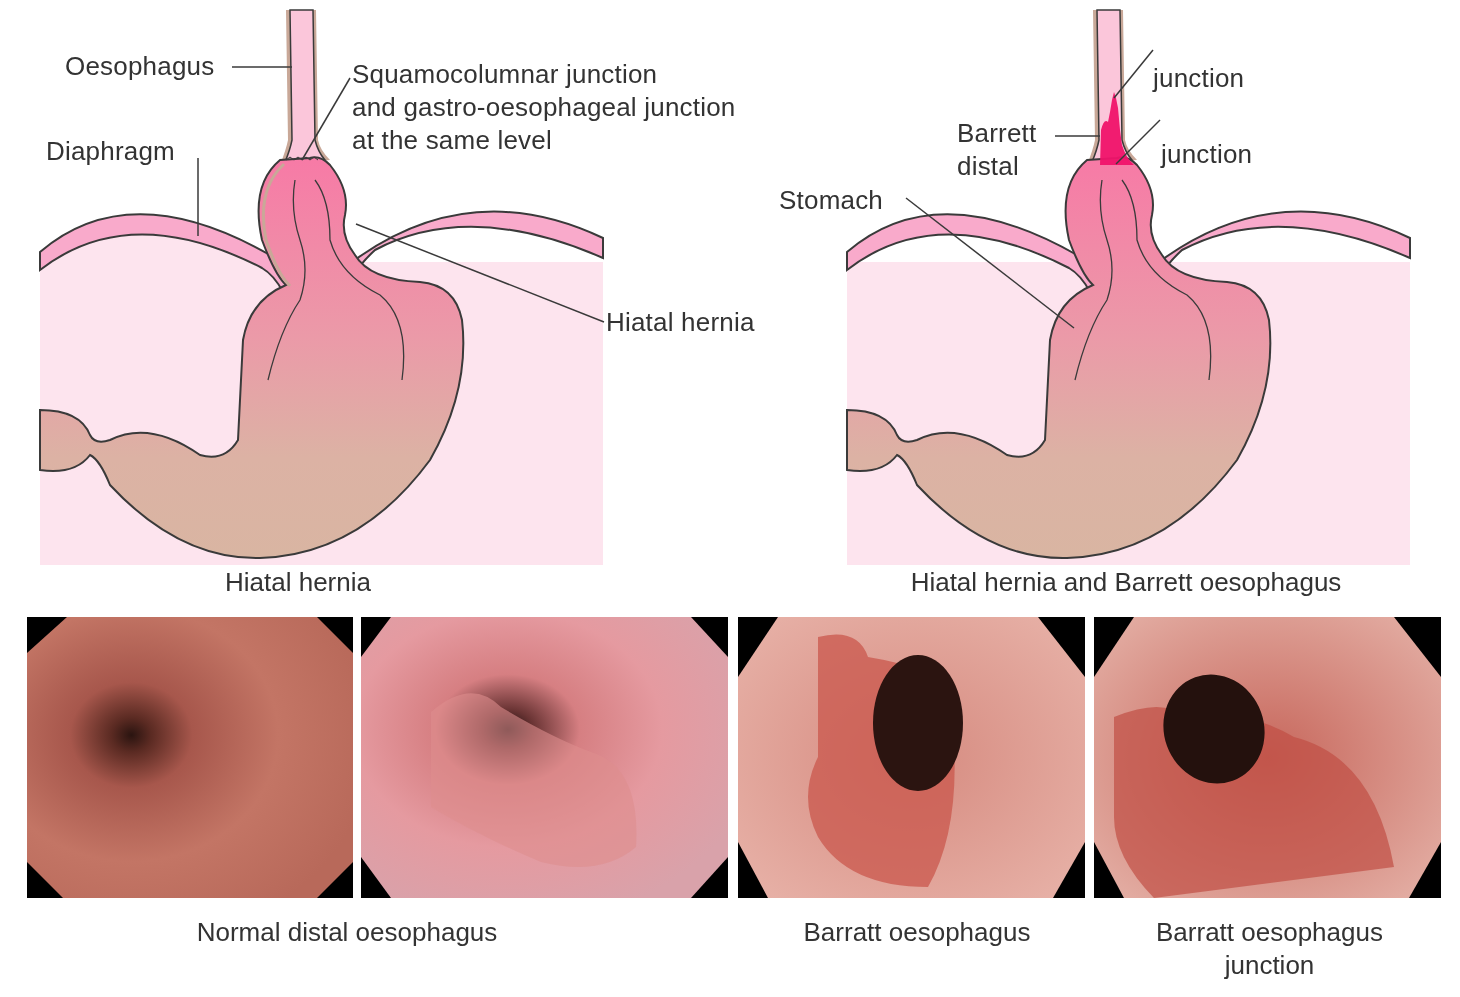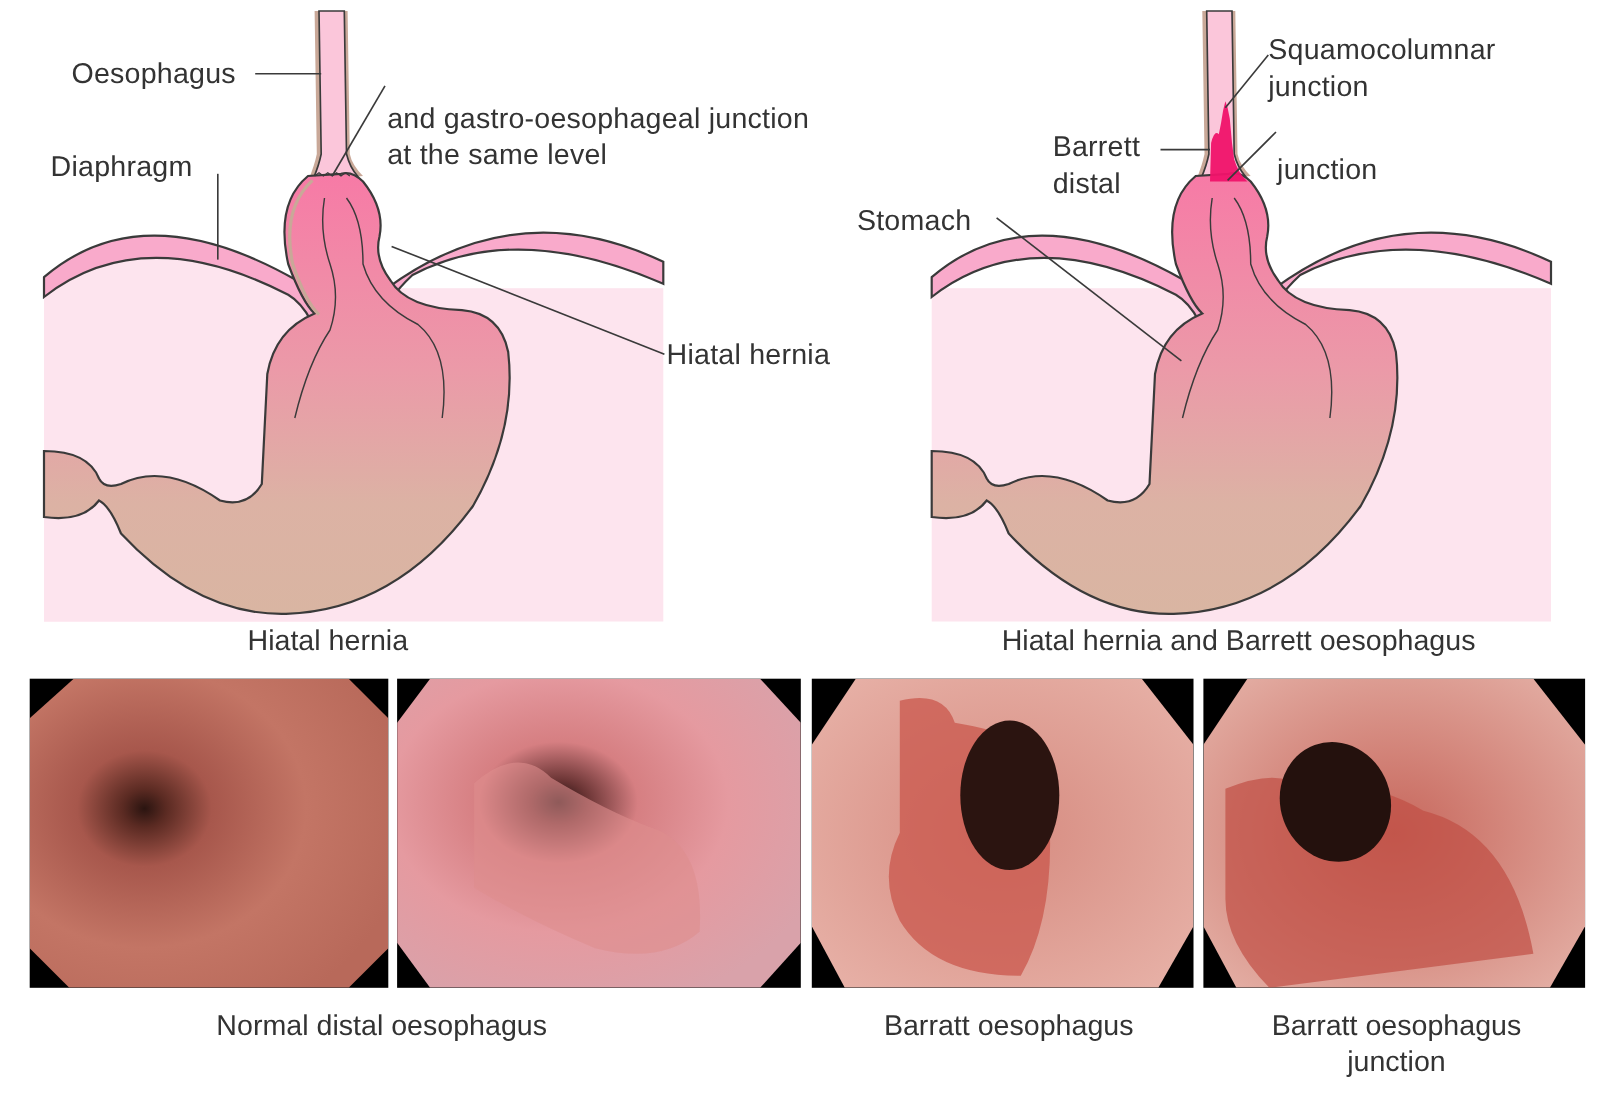--- a/index.html
+++ b/index.html
@@ -44,20 +44,21 @@
     <path d="M402,380 Q410,320 380,295 Q340,275 330,240 Q330,200 315,180" fill="none" stroke="#3a3a3a" stroke-width="1.3"></path>
 
     <line x1="232" y1="67" x2="292" y2="67" stroke="#3a3a3a" stroke-width="1.5"></line>
     <line x1="350" y1="78" x2="302" y2="160" stroke="#3a3a3a" stroke-width="1.5"></line>
     <line x1="198" y1="158" x2="198" y2="236" stroke="#3a3a3a" stroke-width="1.5"></line>
     <line x1="356" y1="224" x2="604" y2="322" stroke="#3a3a3a" stroke-width="1.5"></line>
   </svg>
 
   <div class="lbl" style="left:65px;top:50px;">Oesophagus</div>
   <div class="lbl" style="left:46px;top:135px;">Diaphragm</div>
+  <div class="lbl" style="left:352px;top:58px;">Squamocolumnar junction</div>
   <div class="lbl" style="left:352px;top:91px;">and gastro-oesophageal junction</div>
   <div class="lbl" style="left:352px;top:124px;">at the same level</div>
   <div class="lbl" style="left:606px;top:306px;">Hiatal hernia</div>
   <div class="cap" style="left:40px;top:566px;width:516px;">Hiatal hernia</div>
 </div>
 
 <div class="abs" style="left:806px;top:0;width:654px;height:600px;">
   <svg width="654" height="600" viewBox="806 0 654 600">
     <defs>
       <linearGradient id="stomGradR" x1="0" y1="0" x2="0" y2="1">
@@ -80,21 +81,20 @@
 
     <path d="M1075,380 Q1087,330 1107,300 Q1117,270 1107,240 Q1097,210 1102,180" fill="none" stroke="#3a3a3a" stroke-width="1.3"></path>
     <path d="M1209,380 Q1217,320 1187,295 Q1147,275 1137,240 Q1137,200 1122,180" fill="none" stroke="#3a3a3a" stroke-width="1.3"></path>
 
     <line x1="1153" y1="50" x2="1114" y2="98" stroke="#3a3a3a" stroke-width="1.5"></line>
     <line x1="1055" y1="136" x2="1100" y2="136" stroke="#3a3a3a" stroke-width="1.5"></line>
     <line x1="1160" y1="120" x2="1116" y2="164" stroke="#3a3a3a" stroke-width="1.5"></line>
     <line x1="906" y1="198" x2="1074" y2="328" stroke="#3a3a3a" stroke-width="1.5"></line>
   </svg>
 
-  <div class="lbl" style="left:347px;top:29px;">Squamocolumnar</div>
   <div class="lbl" style="left:347px;top:62px;">junction</div>
   <div class="lbl" style="left:151px;top:117px;">Barrett</div>
   <div class="lbl" style="left:151px;top:150px;">distal</div>
   <div class="lbl" style="left:355px;top:138px;">junction</div>
   <div class="lbl" style="left:-27px;top:184px;">Stomach</div>
   <div class="cap" style="left:40px;top:566px;width:560px;">Hiatal hernia and Barrett oesophagus</div>
 </div>
 
 <div class="photo" style="left:27px;top:617px;width:326px;height:281px;">
   <svg width="326" height="281">

